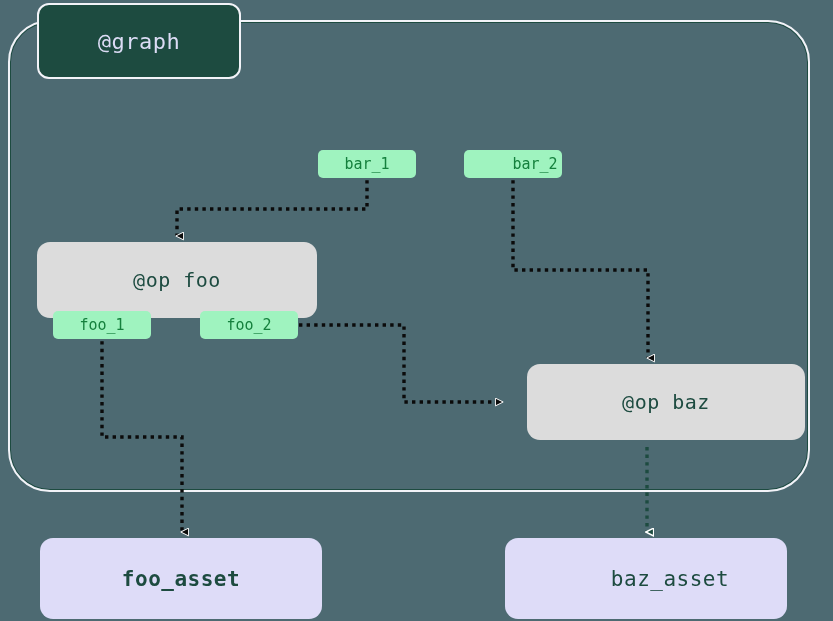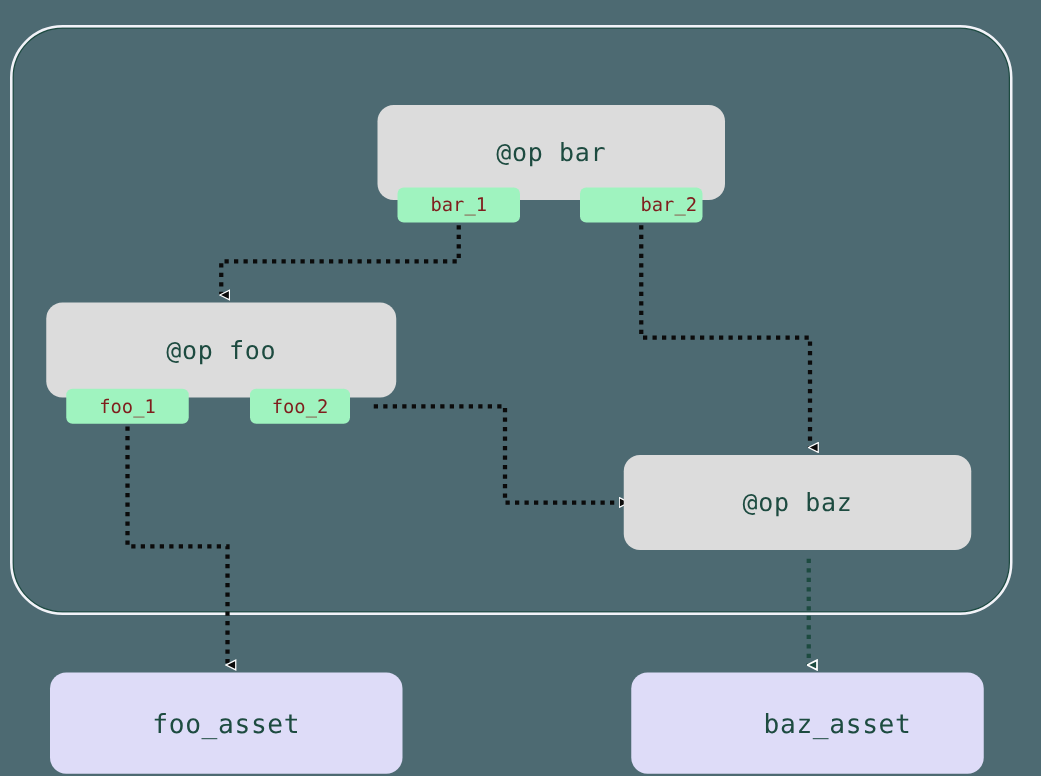--- a/index.html
+++ b/index.html
@@ -71,21 +71,21 @@
     z-index: 3;
   }
   .port {
     position: absolute;
     background: #9ff3bf;
     border-radius: 5px;
     box-sizing: border-box;
     display: flex;
     align-items: center;
     justify-content: center;
-    color: #7f1d1d;
+    color: #15803d;
     font-size: 15px;
     height: 28px;
     z-index: 5;
   }
 
   
   .asset-node {
     position: absolute;
     background: #dedcf8;
     border-radius: 13px;
@@ -120,45 +120,45 @@
     </defs>
     <g id="edge-paths">
         <path d="M367,165 L367,209 L177,209 L177,236" fill="none" stroke="#0b0b0b" stroke-width="3.4" stroke-linecap="butt" stroke-dasharray="3.4 4.2" marker-end="url(#arrow-filled)"></path>
         <path d="M513,165 L513,270 L648,270 L648,358" fill="none" stroke="#0b0b0b" stroke-width="3.4" stroke-linecap="butt" stroke-dasharray="3.4 4.2" marker-end="url(#arrow-filled)"></path>
         <path d="M299,325 L404,325 L404,402 L502,402" fill="none" stroke="#0b0b0b" stroke-width="3.4" stroke-linecap="butt" stroke-dasharray="3.4 4.2" marker-end="url(#arrow-filled-right)"></path>
         <path d="M102,326 L102,437 L182,437 L182,532" fill="none" stroke="#0b0b0b" stroke-width="3.4" stroke-linecap="butt" stroke-dasharray="3.4 4.2" marker-end="url(#arrow-filled)"></path>
         <path d="M647,447 L647,532" fill="none" stroke="#1d4b40" stroke-width="3.4" stroke-linecap="butt" stroke-dasharray="3.4 4.2" marker-end="url(#arrow-outlined)"></path>
       </g>
   </svg>
 
-  <div class="op-node" style="left:302px; top:84px; width:278px; height:76px;">
-    <span>@op bar</span>
-  </div>
   <div class="port" style="left:318px; top:150px; width:98px;">
     <span>bar_1</span>
   </div>
   <div class="port" style="left:464px; top:150px; width:98px;padding-left:44px;">
     <span>bar_2</span>
   </div>
 
   <div class="op-node" style="left:37px; top:242px; width:280px; height:76px;">
     <span>@op foo</span>
   </div>
   <div class="port" style="left:53px; top:311px; width:98px;text-align:center;">
     <span>foo_1</span>
   </div>
-  <div class="port" style="left:200px; top:311px; width:80px;">
+  <div class="port" style="left:200px; top:311px; width:98px;">
     <span>foo_2</span>
   </div>
 
-  <div class="op-node" style="left:499px; top:364px; width:278px; height:76px;">
+  <div class="op-node" style="left:527px; top:364px; width:278px; height:76px;">
     <span>@op baz</span>
   </div>
 
+  <div class="graph-label">
+    <span>@graph</span>
+  </div>
 
-  <div class="asset-node" style="left:40px; top:538px; width:282px; height:81px;">
+  <div class="asset-node" style="left:40px; top:538px; width:282px; height:81px;font-weight:bold;">
     <span>foo_asset</span>
   </div>
   <div class="asset-node" style="left:505px; top:538px; width:282px; height:81px;padding-left:48px;">
     <span>baz_asset</span>
   </div>
 
 </div>
 
 </body></html>

